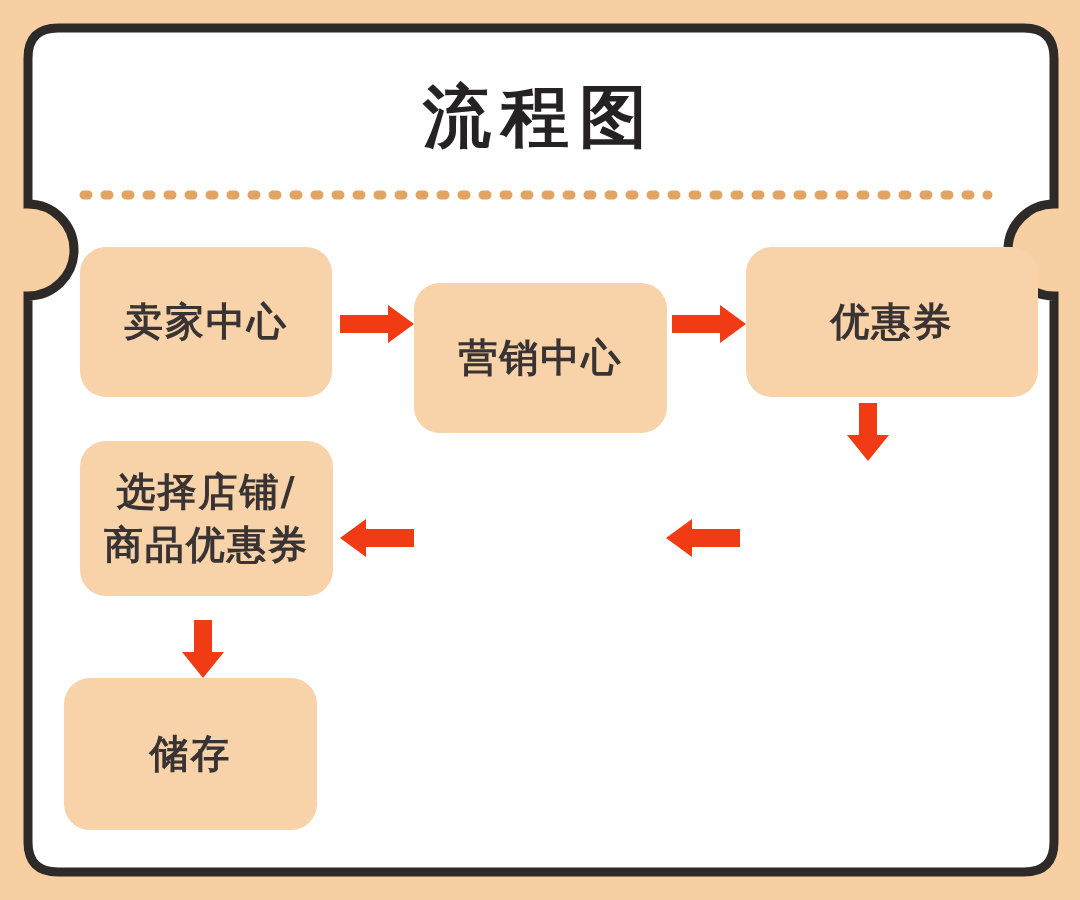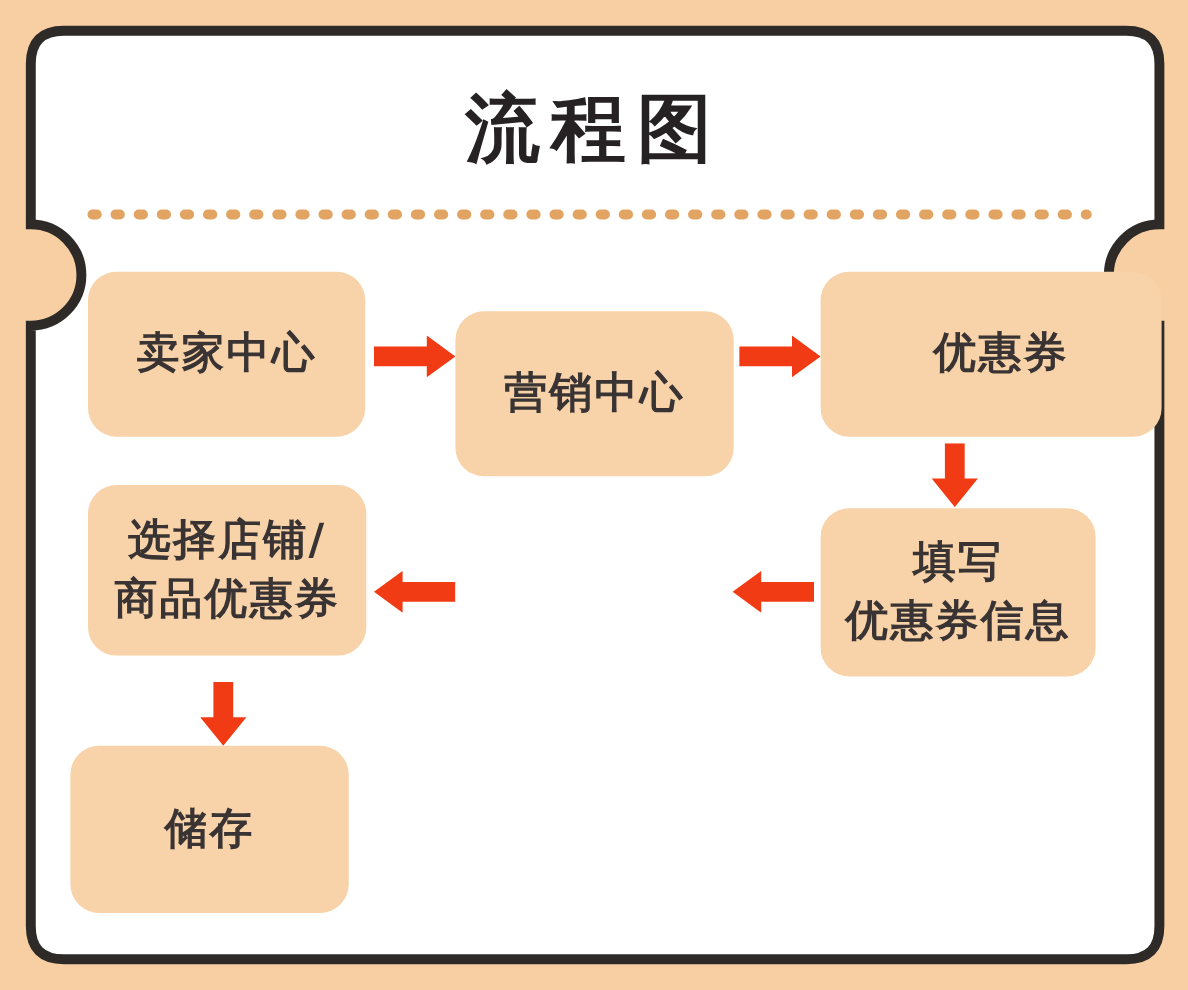--- a/index.html
+++ b/index.html
@@ -49,21 +49,21 @@
     font-size: 39px;
     font-weight: 700;
     color: #393433;
     white-space: pre-line;
     line-height: 1.35;
     letter-spacing: 2px;
   }
   
   .n-seller   { left: 80px;  top: 247px; width: 252px; height: 150px; }
   .n-market   { left: 414px; top: 247px; width: 253px; height: 150px; margin-top: 36px; }
-  .n-coupon   { left: 746px; top: 247px; width: 292px; height: 150px; padding-left: 18px; }
+  .n-coupon   { left: 746px; top: 247px; width: 292px; height: 150px; }
   .n-fill     { left: 746px; top: 462px; width: 250px; height: 153px; }
   .n-add      { left: 414px; top: 461px; width: 253px; height: 151px; }
   .n-select   { left: 80px;  top: 441px; width: 253px; height: 155px; }
   .n-save     { left: 64px;  top: 678px; width: 253px; height: 152px; font-family: Liberation Serif, serif; }
 
   .arrow {
     position: absolute;
   }
   .arrow svg { display: block; }
   .a-r1 { left: 340px; top: 305px; }
@@ -86,24 +86,20 @@
   <h1 class="page-title">流程图</h1>
 
   <div class="node n-seller">
     <span>卖家中心</span>
   </div>
   <div class="node n-market">
     <span>营销中心</span>
   </div>
   <div class="node n-coupon">
     <span>优惠券</span>
-  </div>
-  <div class="node n-fill">
-    <span>填写
-优惠券信息</span>
   </div>
   <div class="node n-select">
     <span>选择店铺/
 商品优惠券</span>
   </div>
   <div class="node n-save">
     <span>储存</span>
   </div>
 
   <div class="arrow a-r1">

